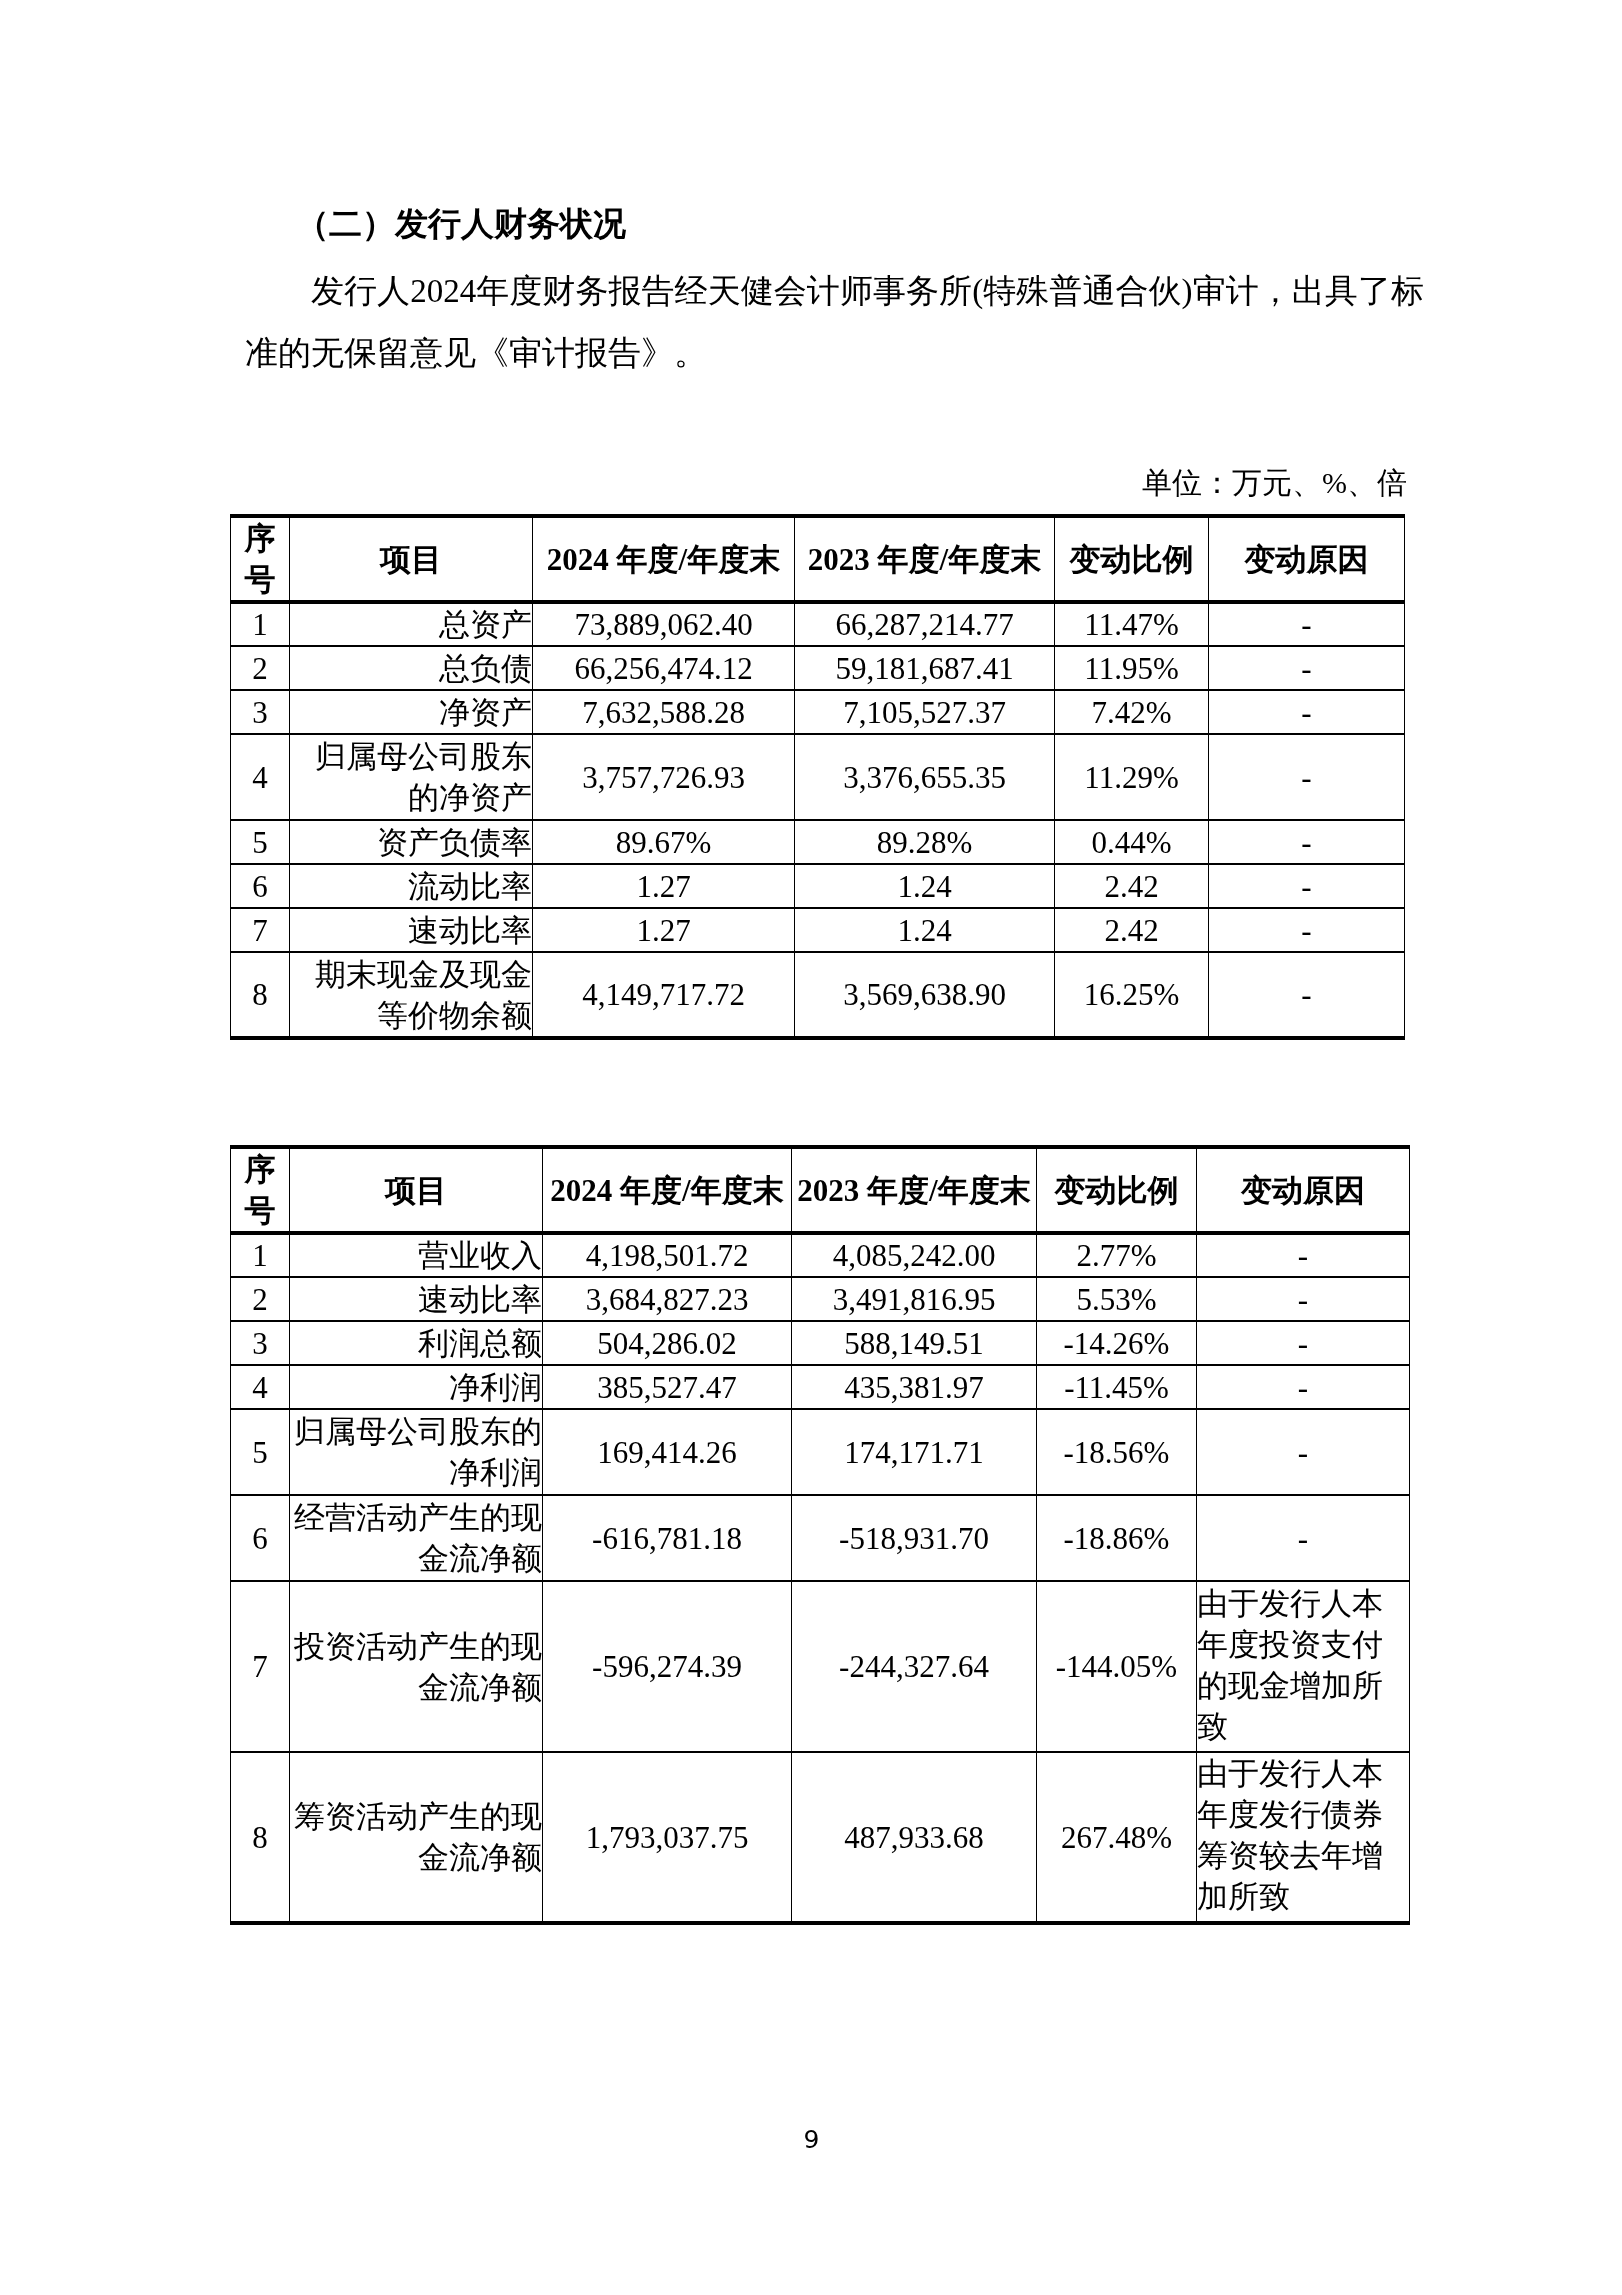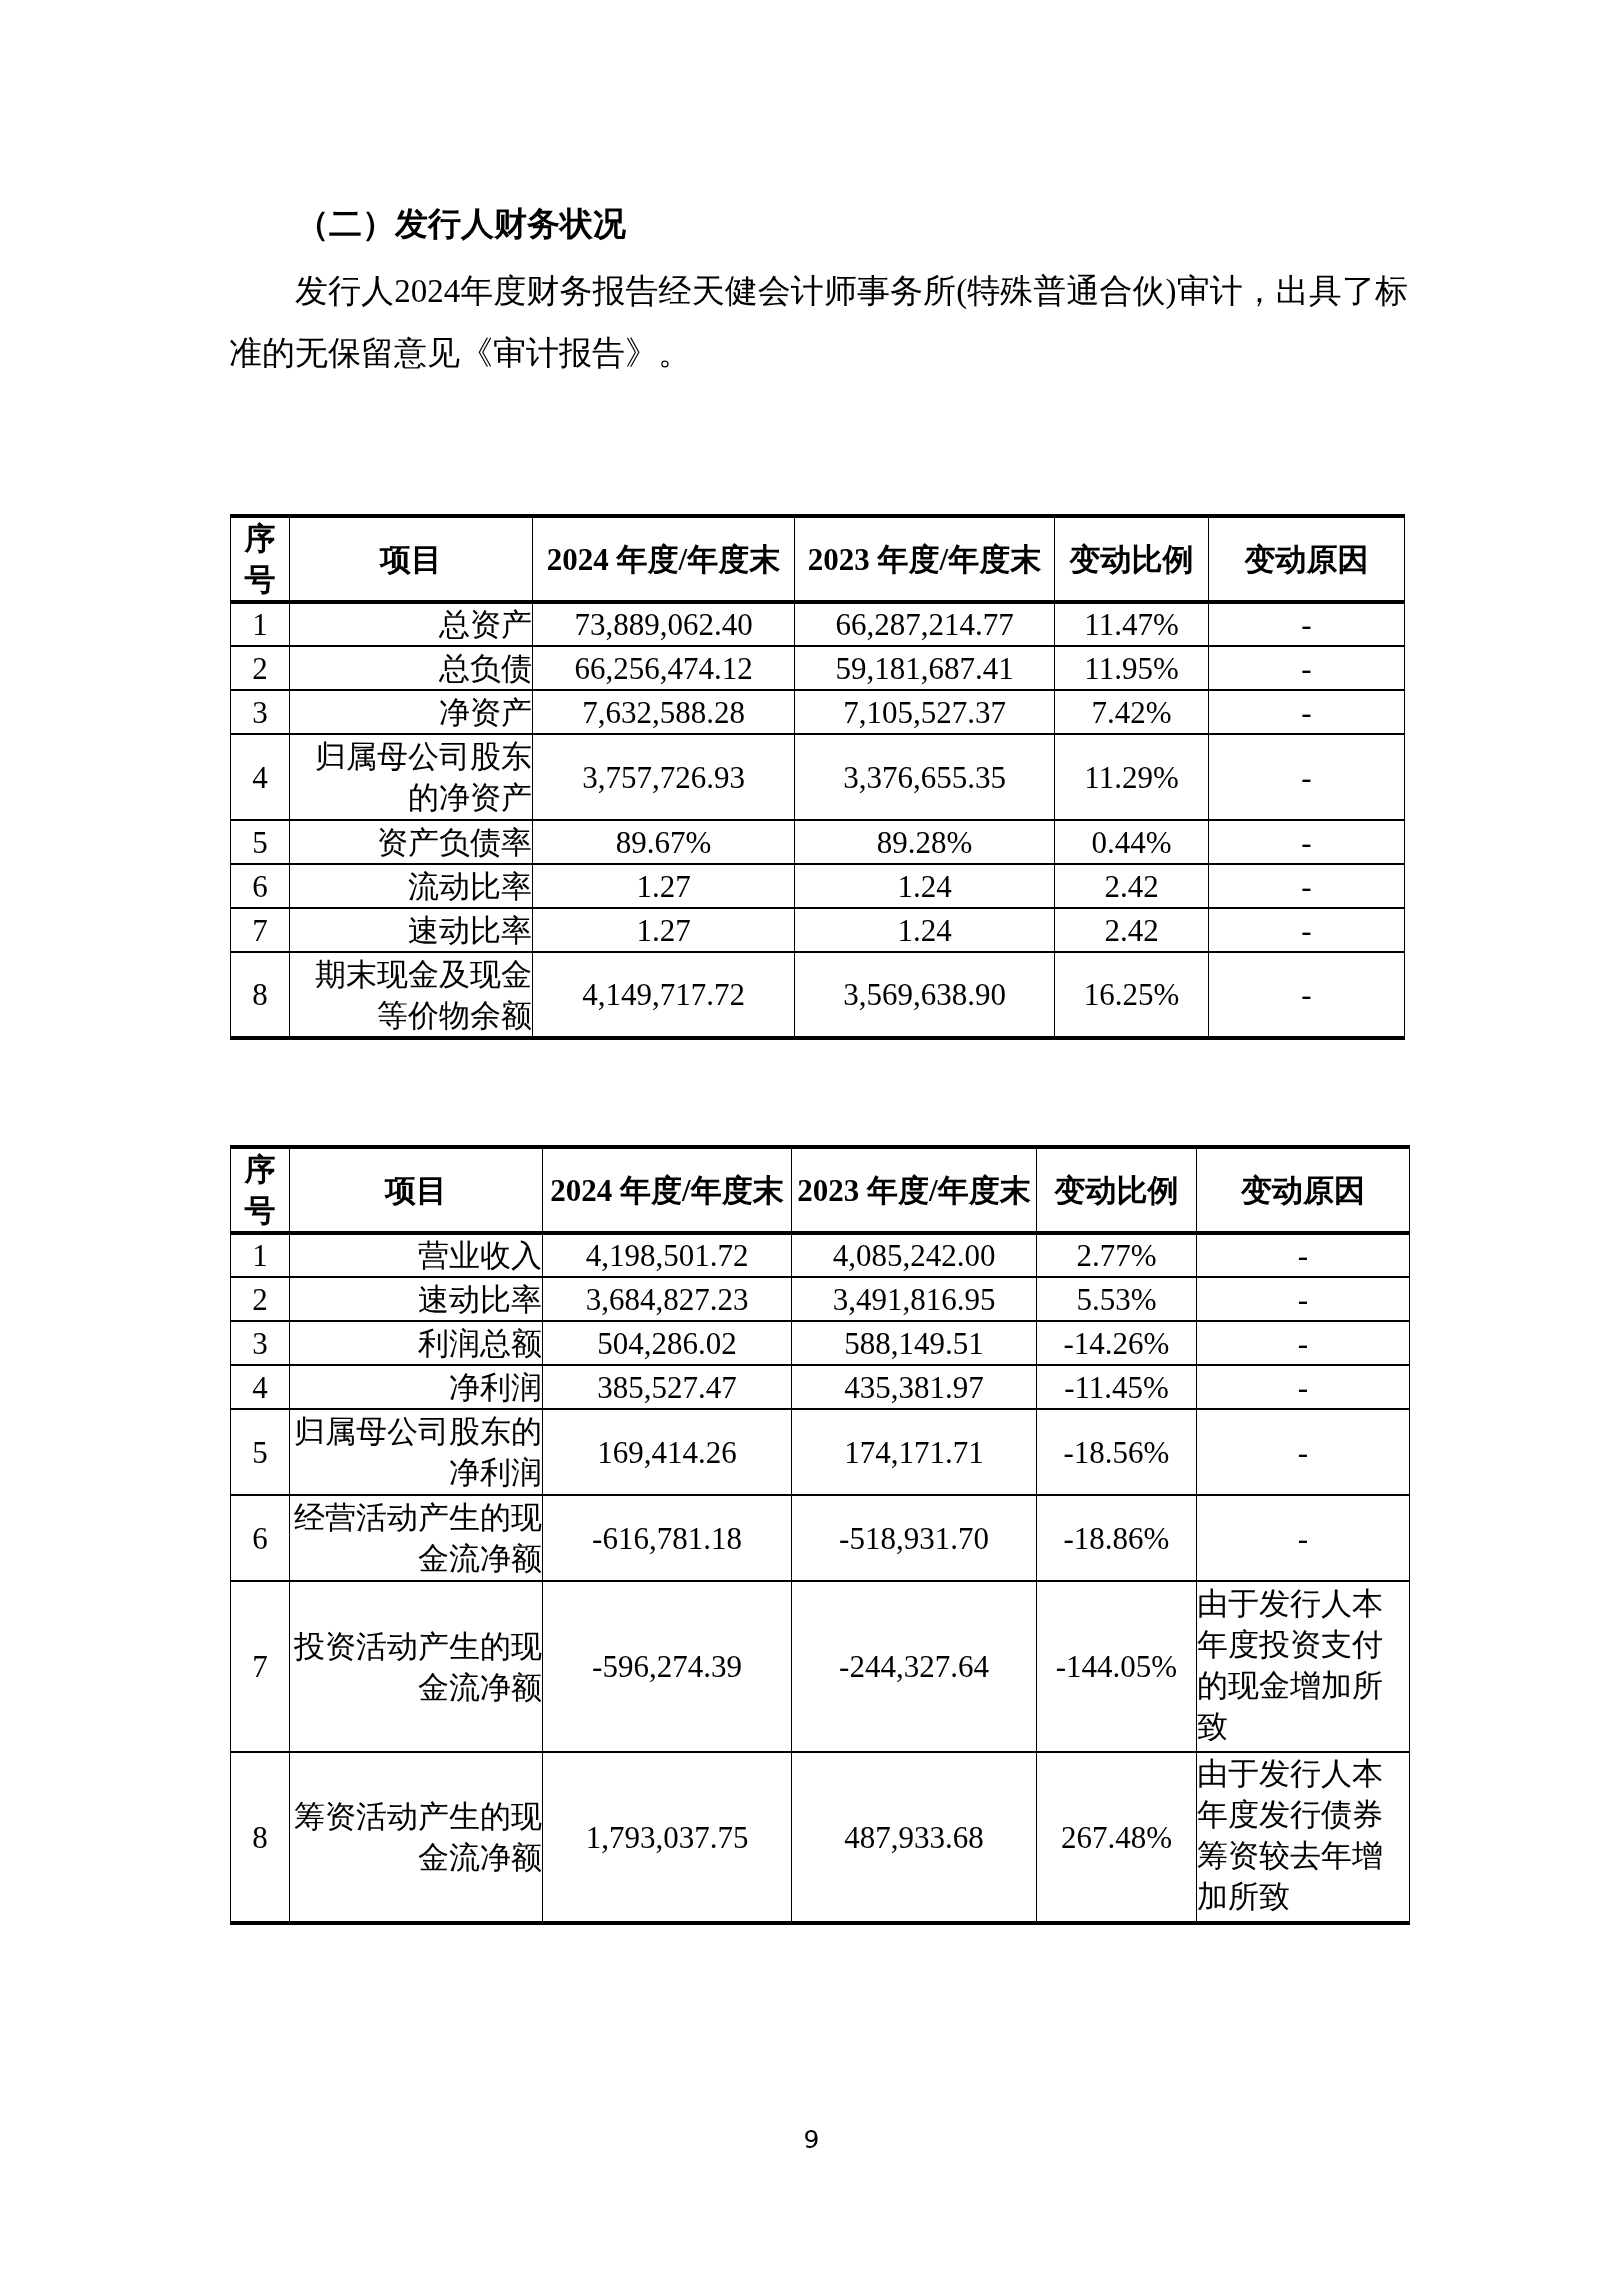--- a/index.html
+++ b/index.html
@@ -11,21 +11,21 @@
     color:#000;
     overflow:hidden;
     padding-left:9px;
   }
   
   .heading{
     position:absolute;left:296px;top:193px;width:1112px;
     font-size:33px;font-weight:bold;line-height:62px;margin:0;
   }
   .para1{
-    position:absolute;left:229px;top:260px;width:1179px;
+    position:absolute;left:245px;top:260px;width:1179px;
     font-size:33px;line-height:62px;margin:0;
     text-align:justify;text-indent:2em;
   }
   .para2{
     position:absolute;left:229px;top:385px;width:1179px;
     font-size:33px;line-height:62px;margin:0;text-indent:2em;
   }
   .unit{
     position:absolute;left:229px;top:453px;width:1178px;
     font-size:30px;line-height:59px;text-align:right;
@@ -60,20 +60,21 @@
     font-family:"DejaVu Sans","Liberation Sans",sans-serif;
   }
 </style>
 </head>
 <body>
 
 <div class="page">
 
   <h2 class="heading">（二）发行人财务状况</h2>
   <p class="para1">发行人2024年度财务报告经天健会计师事务所(特殊普通合伙)审计，出具了标准的无保留意见《审计报告》。</p>
+  <div class="unit">单位：万元、%、倍</div>
 
   <table class="fin t1">
     <colgroup>
       <col style="width:59px">
         <col style="width:243px">
         <col style="width:262px">
       <col style="width:260px">
         <col style="width:154px">
         <col style="width:196px">
     </colgroup>

